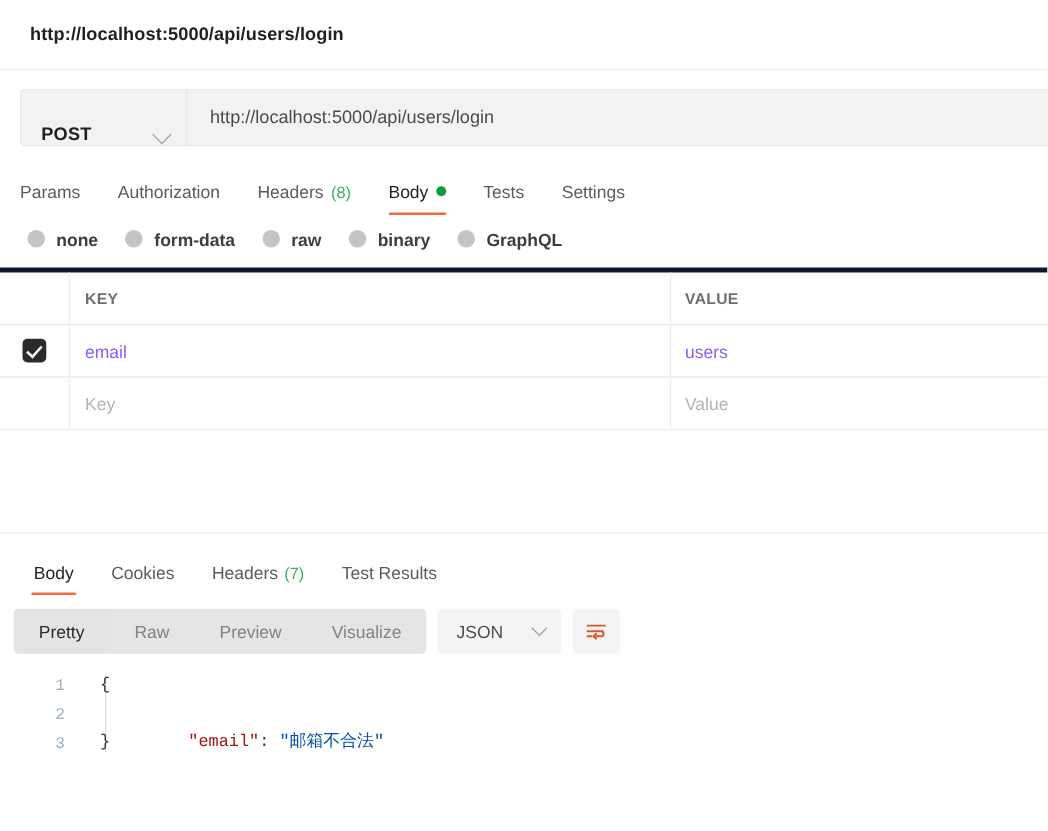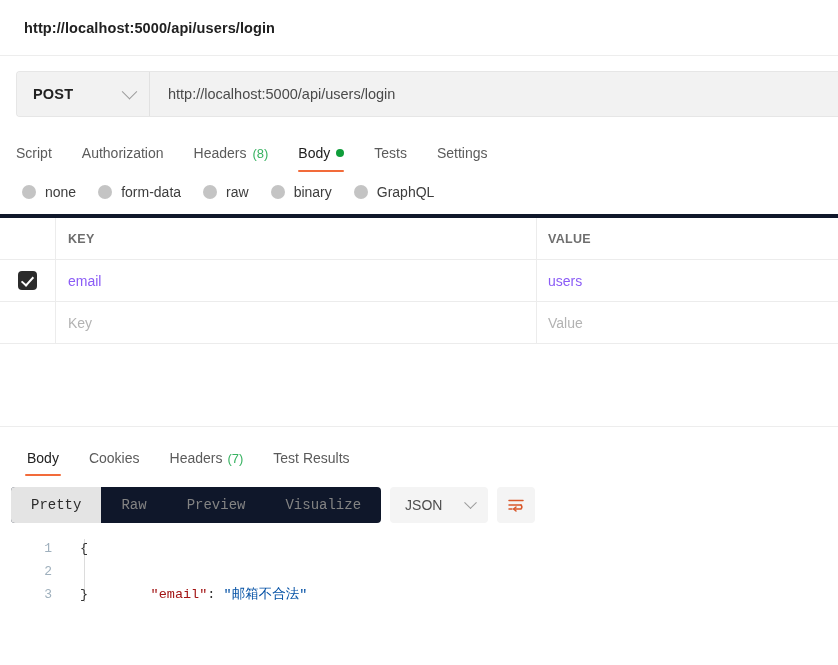--- a/index.html
+++ b/index.html
@@ -37,21 +37,21 @@
     align-items: stretch;
     background: #f2f2f2;
     border: 1px solid #e6e6e6;
     border-right: 0;
     border-radius: 4px 0 0 4px;
     overflow: hidden;
   }
   .method-select {
     width: 133px;
     display: flex;
-    align-items: center;
+    align-items: flex-end;
     justify-content: space-between;
     padding: 0 14px 0 16px;
     border-right: 1px solid #e1e1e1;
     background: #f2f2f2;
     cursor: pointer;
   }
   .method-select .method-label {
     font-size: 14.5px;
     font-weight: bold;
     color: #212121;
@@ -116,25 +116,25 @@
 
   
   .radio-row {
     display: flex;
     align-items: center;
     padding: 12px 0 14px 22px;
     gap: 22px;
   }
   .radio-item {
     display: flex;
-    align-items: center;
     gap: 9px;
     cursor: pointer;
     font-size: 14px;
     color: #3d3d3d;
+    font-weight: bold;
   }
   .radio-dot {
     width: 14px; height: 14px;
     border-radius: 50%;
     background: #c4c4c4;
     flex: none;
   }
   .radio-item.selected .radio-dot {
     background: #f2682a;
     box-shadow: inset 0 0 0 3px #fdded0;
@@ -237,25 +237,24 @@
   
   .view-toolbar {
     display: flex;
     align-items: center;
     padding-left: 11px;
     margin-top: 11px;
     gap: 9px;
   }
   .segmented {
     display: flex;
-    background: #0f172a;
+    background: #e5e5e5;
     border-radius: 4px;
     height: 36px;
     overflow: hidden;
-    font-family: Liberation Mono, monospace;
   }
   .seg-btn {
     display: flex;
     align-items: center;
     justify-content: center;
     padding: 0 20px;
     font-size: 14px;
     color: #838383;
     cursor: pointer;
     background: transparent;
@@ -338,21 +337,21 @@
 <div class="url-row">
   <div class="method-select">
     <span class="method-label">POST</span>
     <span class="chev"></span>
   </div>
   <div class="url-input" placeholder="Enter request URL">http://localhost:5000/api/users/login</div>
 </div>
 
 <div class="req-tabs">
   <div class="req-tab">
-    <span>Script</span>
+    <span>Params</span>
   </div>
   <div class="req-tab">
     <span>Authorization</span>
   </div>
   <div class="req-tab">
     <span>Headers</span>
     <span class="tab-count">(8)</span>
   </div>
   <div class="req-tab active">
     <span>Body</span>

